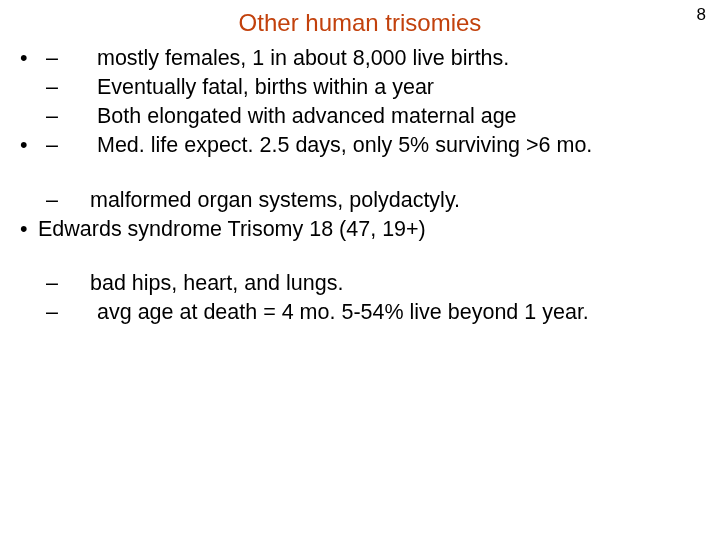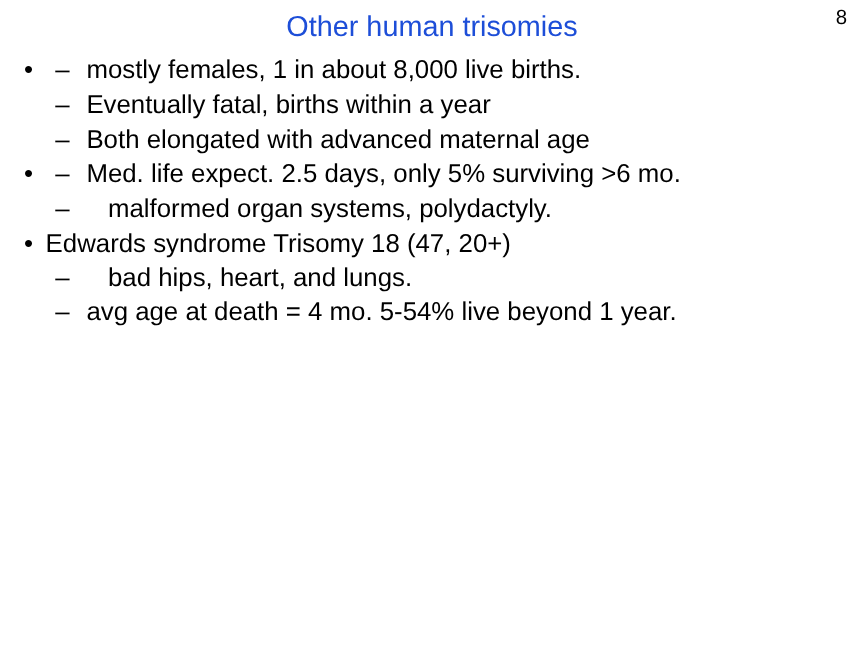--- a/index.html
+++ b/index.html
@@ -29,21 +29,21 @@
     color: #000000;
   }
   .slide-title {
     position: absolute;
     top: 10px;
     left: 0;
     width: 720px;
     text-align: center;
     font-size: 24px;
     line-height: 1.1;
-    color: #1d4ed8;
+    color: #c2410c;
     white-space: nowrap;
   }
   .body-block {
     position: absolute;
     top: 44px;
     left: 8px;
     width: 706px;
   }
   ul.level1 {
     list-style: none;
@@ -81,24 +81,26 @@
   }
   ul.level2 > li > .bullet2 {
     position: absolute;
     left: 8px;
     top: 0;
     font-size: 21.5px;
     line-height: 1.345;
   }
   .sub-line {
     display: block;
+    margin-left: 25px;
   }
   .wrap-indent {
     display: block;
     padding-left: 18px;
+    margin-top: 26px;
   }
 </style>
 </head>
 <body>
 
 <div class="slide">
 
   <div class="slide-number">8</div>
 
   <div class="slide-title">Other human trisomies</div>
@@ -133,21 +135,21 @@
           </li>
           <li>
             <span class="bullet2">–</span>
             <span class="wrap-indent">malformed organ systems, polydactyly.</span>
           </li>
         </ul>
       </li>
 
       <li>
         <span class="bullet1">•</span>
-        <span class="b1-text">Edwards syndrome Trisomy 18 (47, 20+)</span>
+        <span class="b1-text">Edwards syndrome Trisomy 18 (47, 19+)</span>
         <ul class="level2">
           <li>
             <span class="bullet2">–</span>
             <span class="wrap-indent">bad hips, heart, and lungs.</span>
           </li>
           <li>
             <span class="bullet2">–</span>
             <span class="sub-line">avg age at death = 4 mo. 5-54% live beyond 1 year.</span>
           </li>
         </ul>

